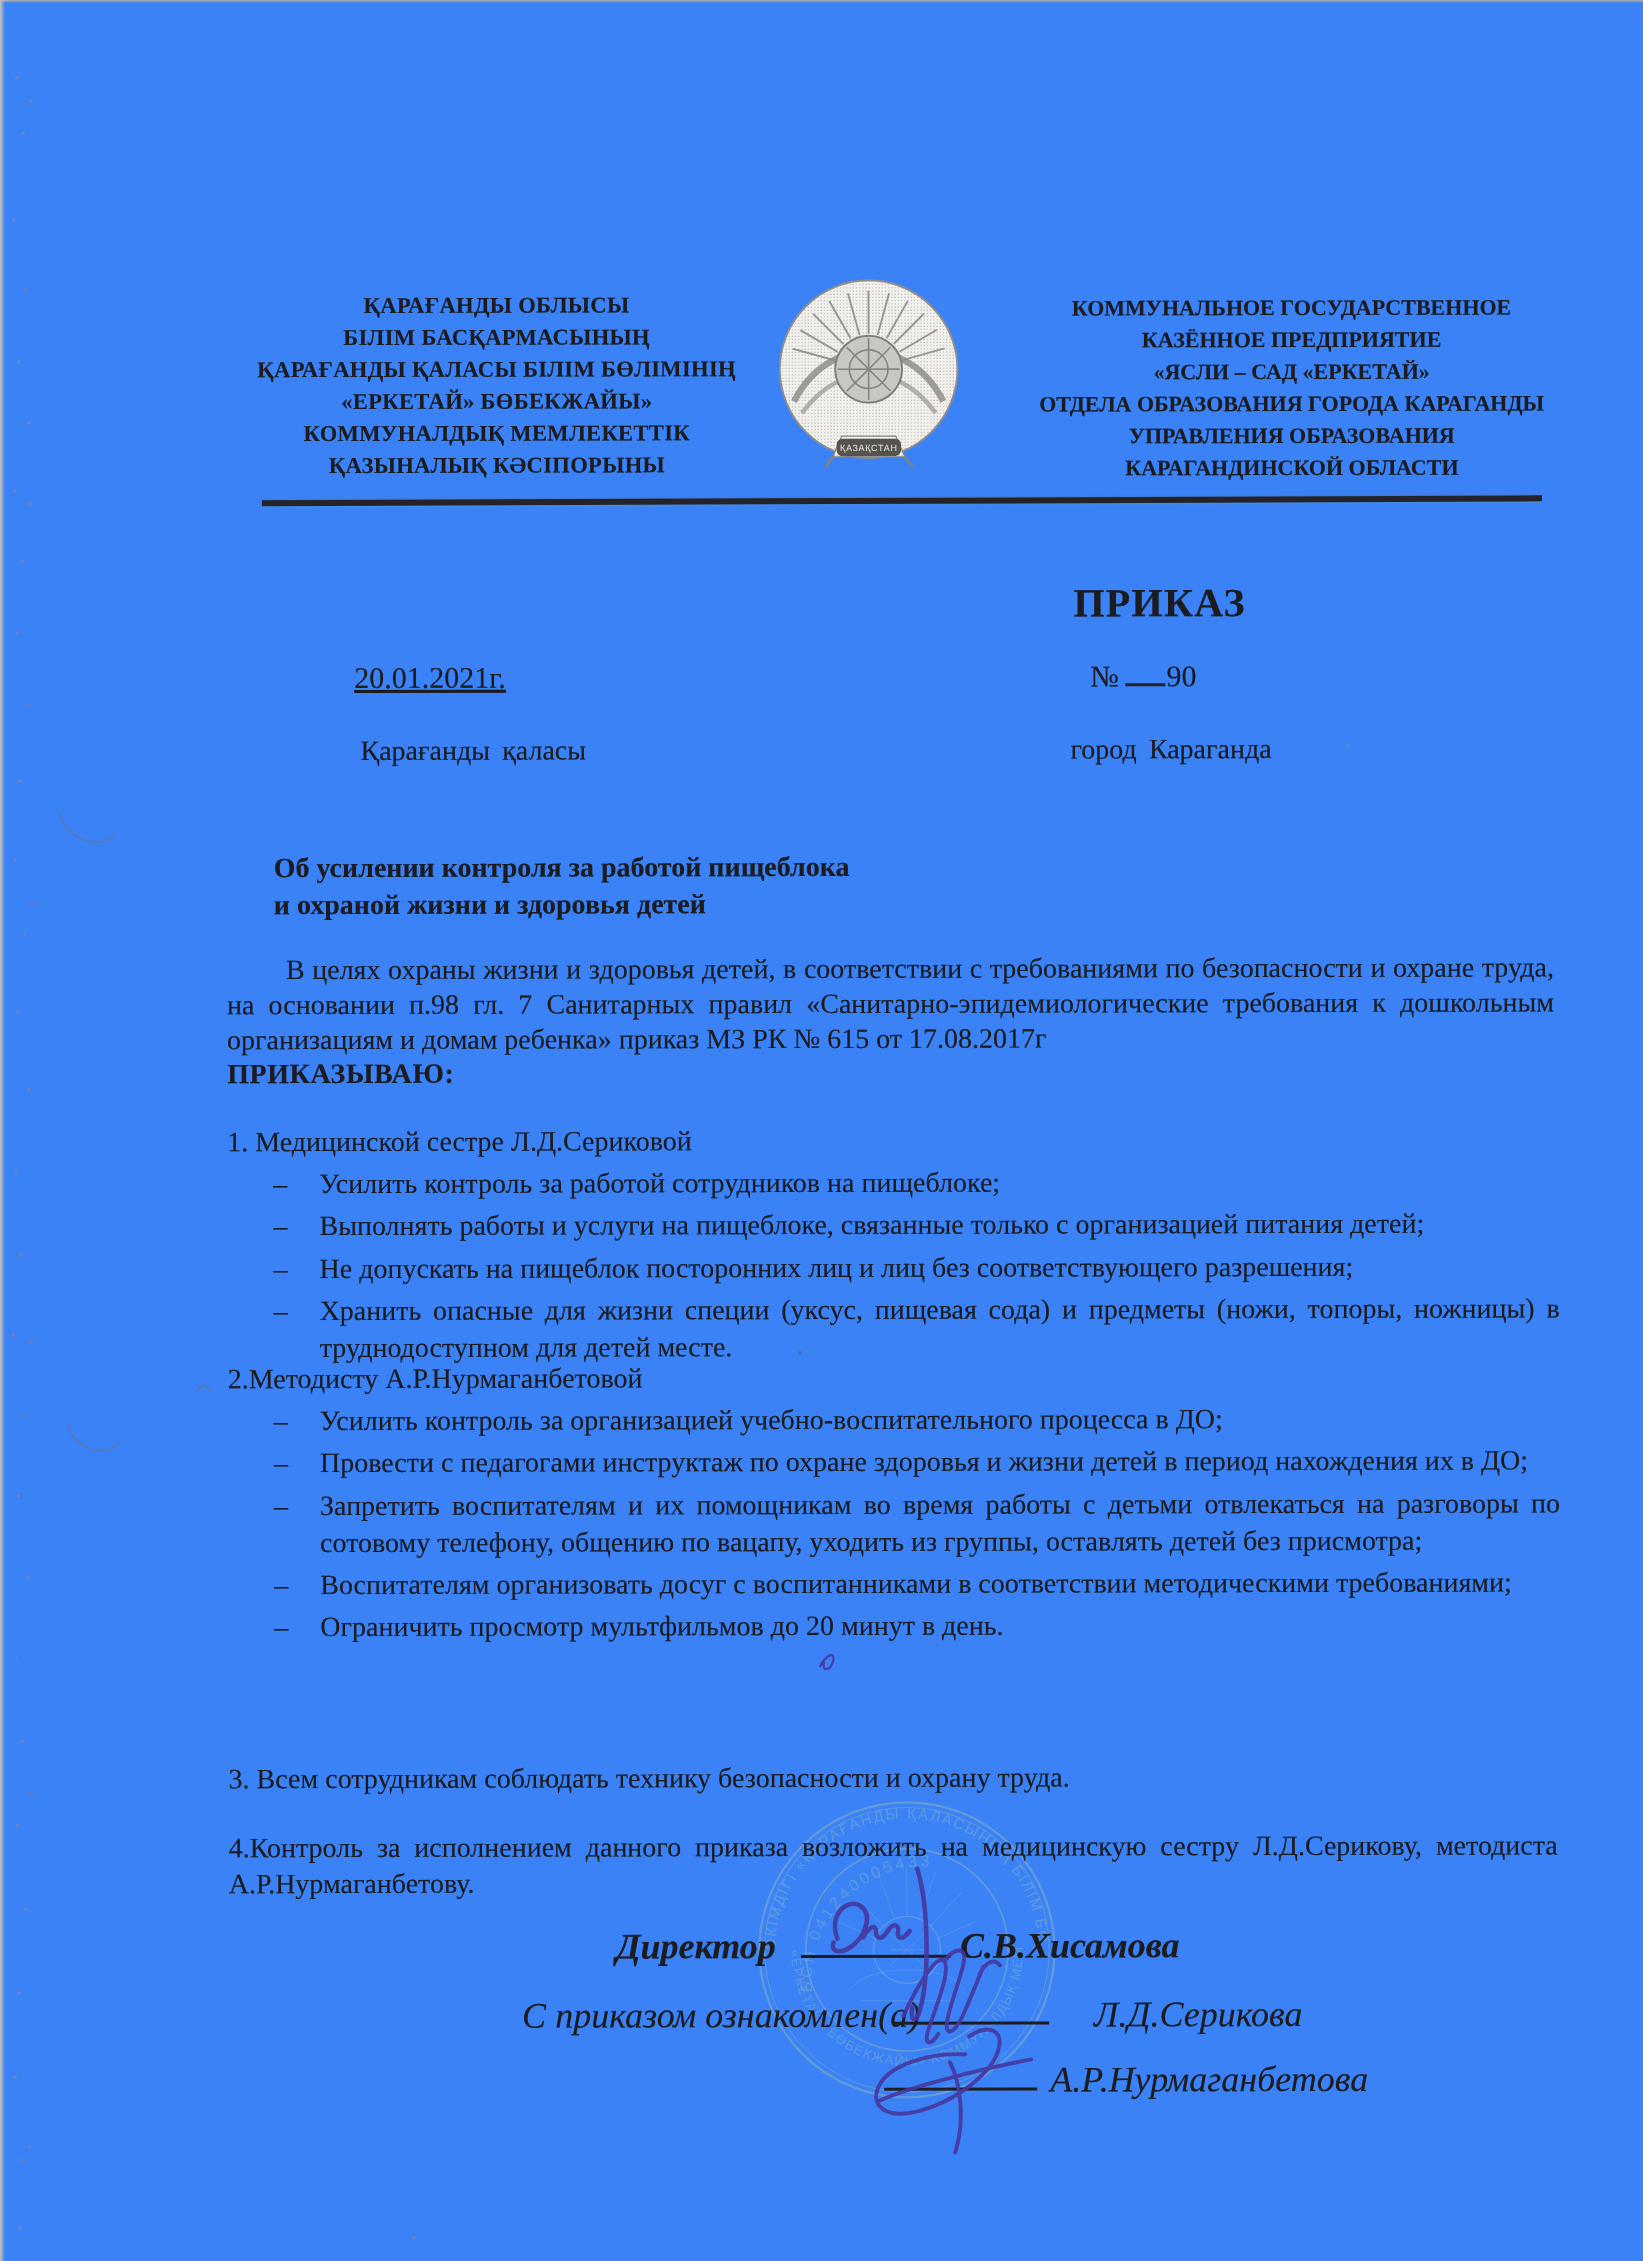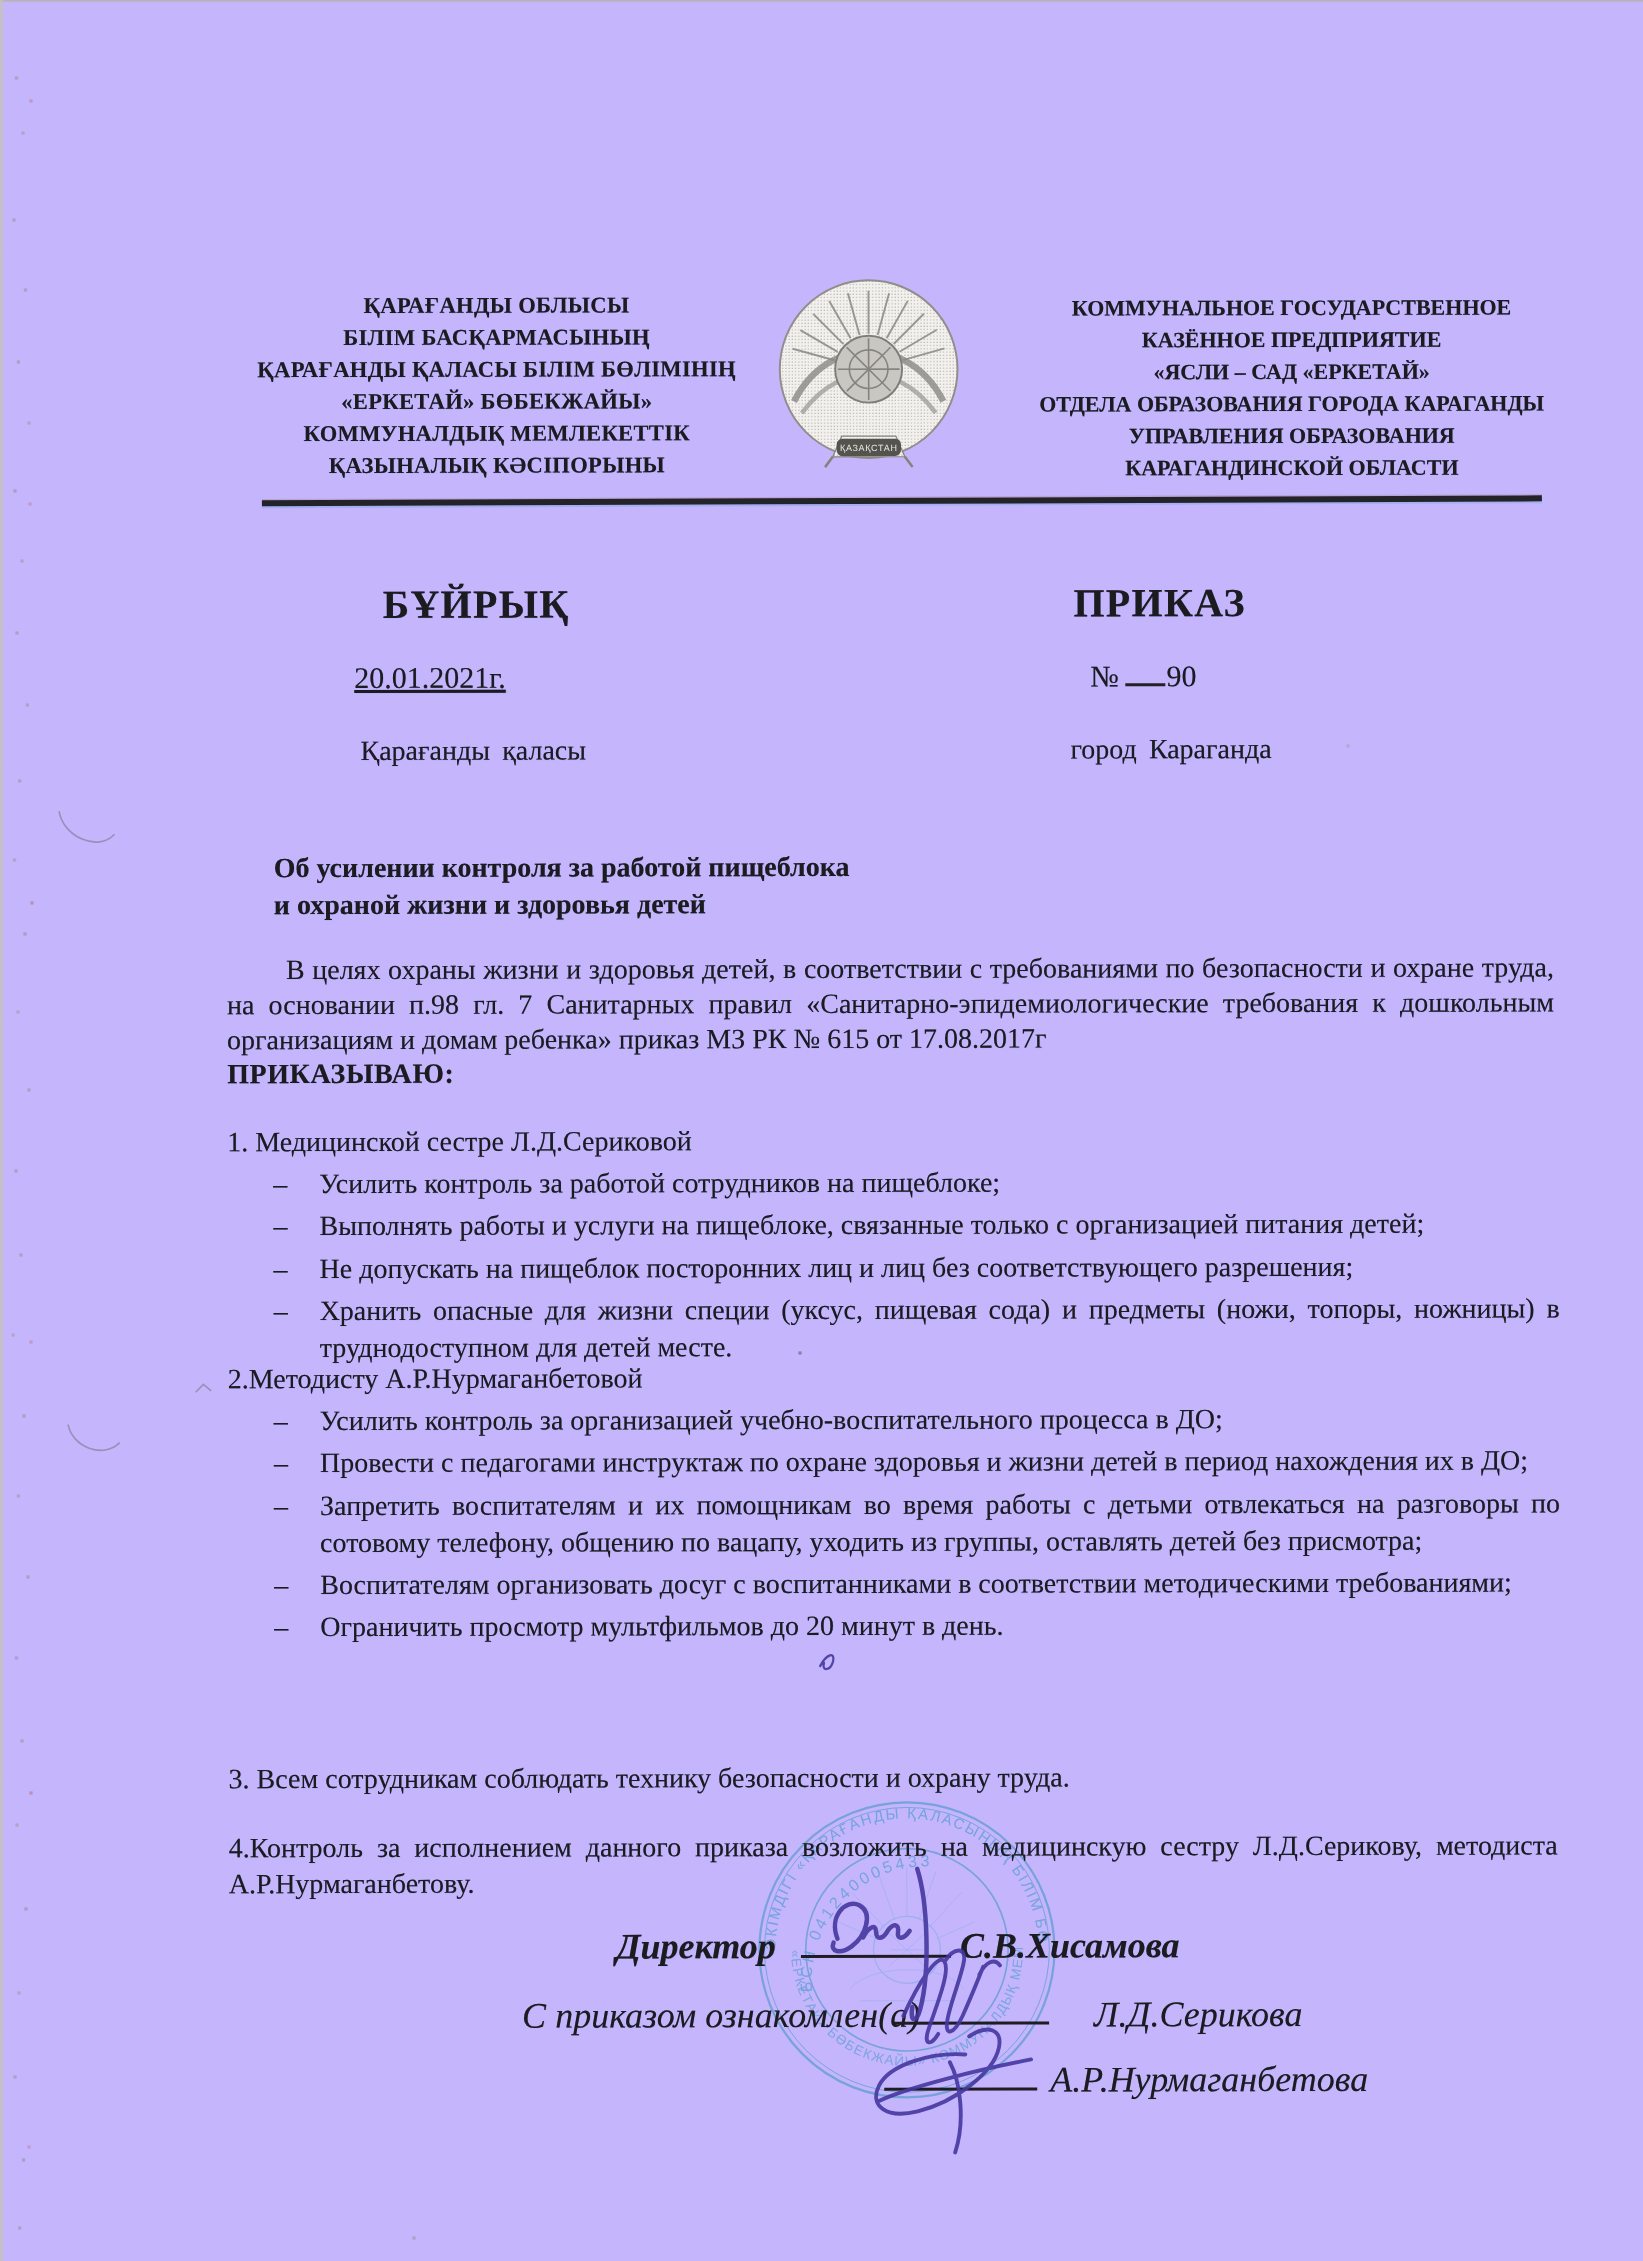--- a/index.html
+++ b/index.html
@@ -1,18 +1,18 @@
 <!DOCTYPE html>
 <html style="font-size:10.3px"><head>
 <meta charset="utf-8">
 <style>
   html,body{margin:0;padding:0;background:#6e6e6e;}
   .page{
     position:relative;width:1644px;height:2261px;margin:0 auto;
-    background:#c4b5fd;overflow:hidden;
+    background:#3b82f6;overflow:hidden;
     font-family:"Liberation Serif","DejaVu Serif",serif;
     color:#1c1b20;
   }
   .tilt{position:absolute;inset:0;transform:rotate(-0.12deg);transform-origin:50% 45%;}
   .abs{position:absolute;z-index:2;}
   
   .edge-top{position:absolute;top:0;left:0;right:0;height:3.2px;z-index:1;
     background:linear-gradient(to bottom,#b6b1ab,rgba(255,255,255,0));}
   .edge-left{position:absolute;top:0;left:0;bottom:0;width:4.5px;z-index:1;
     background:linear-gradient(to right,#c7c2bb,rgba(255,255,255,0));}
@@ -148,21 +148,20 @@
       <div>КОММУНАЛЬНОЕ ГОСУДАРСТВЕННОЕ</div>
       <div>КАЗЁННОЕ  ПРЕДПРИЯТИЕ</div>
       <div>«ЯСЛИ – САД  «ЕРКЕТАЙ»</div>
       <div>ОТДЕЛА ОБРАЗОВАНИЯ  ГОРОДА КАРАГАНДЫ</div>
       <div>УПРАВЛЕНИЯ ОБРАЗОВАНИЯ</div>
       <div>КАРАГАНДИНСКОЙ ОБЛАСТИ</div>
     </div>
 
     <div class="abs rule"></div>
 
-    <div class="abs title-kk txt">БҰЙРЫҚ</div>
     <div class="abs title-ru txt">ПРИКАЗ</div>
     <div class="abs date txt">20.01.2021г.</div>
     <div class="abs num txt">
       <span>№</span><span class="numline"></span><span>90</span>
     </div>
     <div class="abs place-kk txt">Қарағанды қаласы</div>
     <div class="abs place-ru txt">город Караганда</div>
 
     <div class="abs subject txt">
       <div>Об  усилении контроля за работой пищеблока</div>

